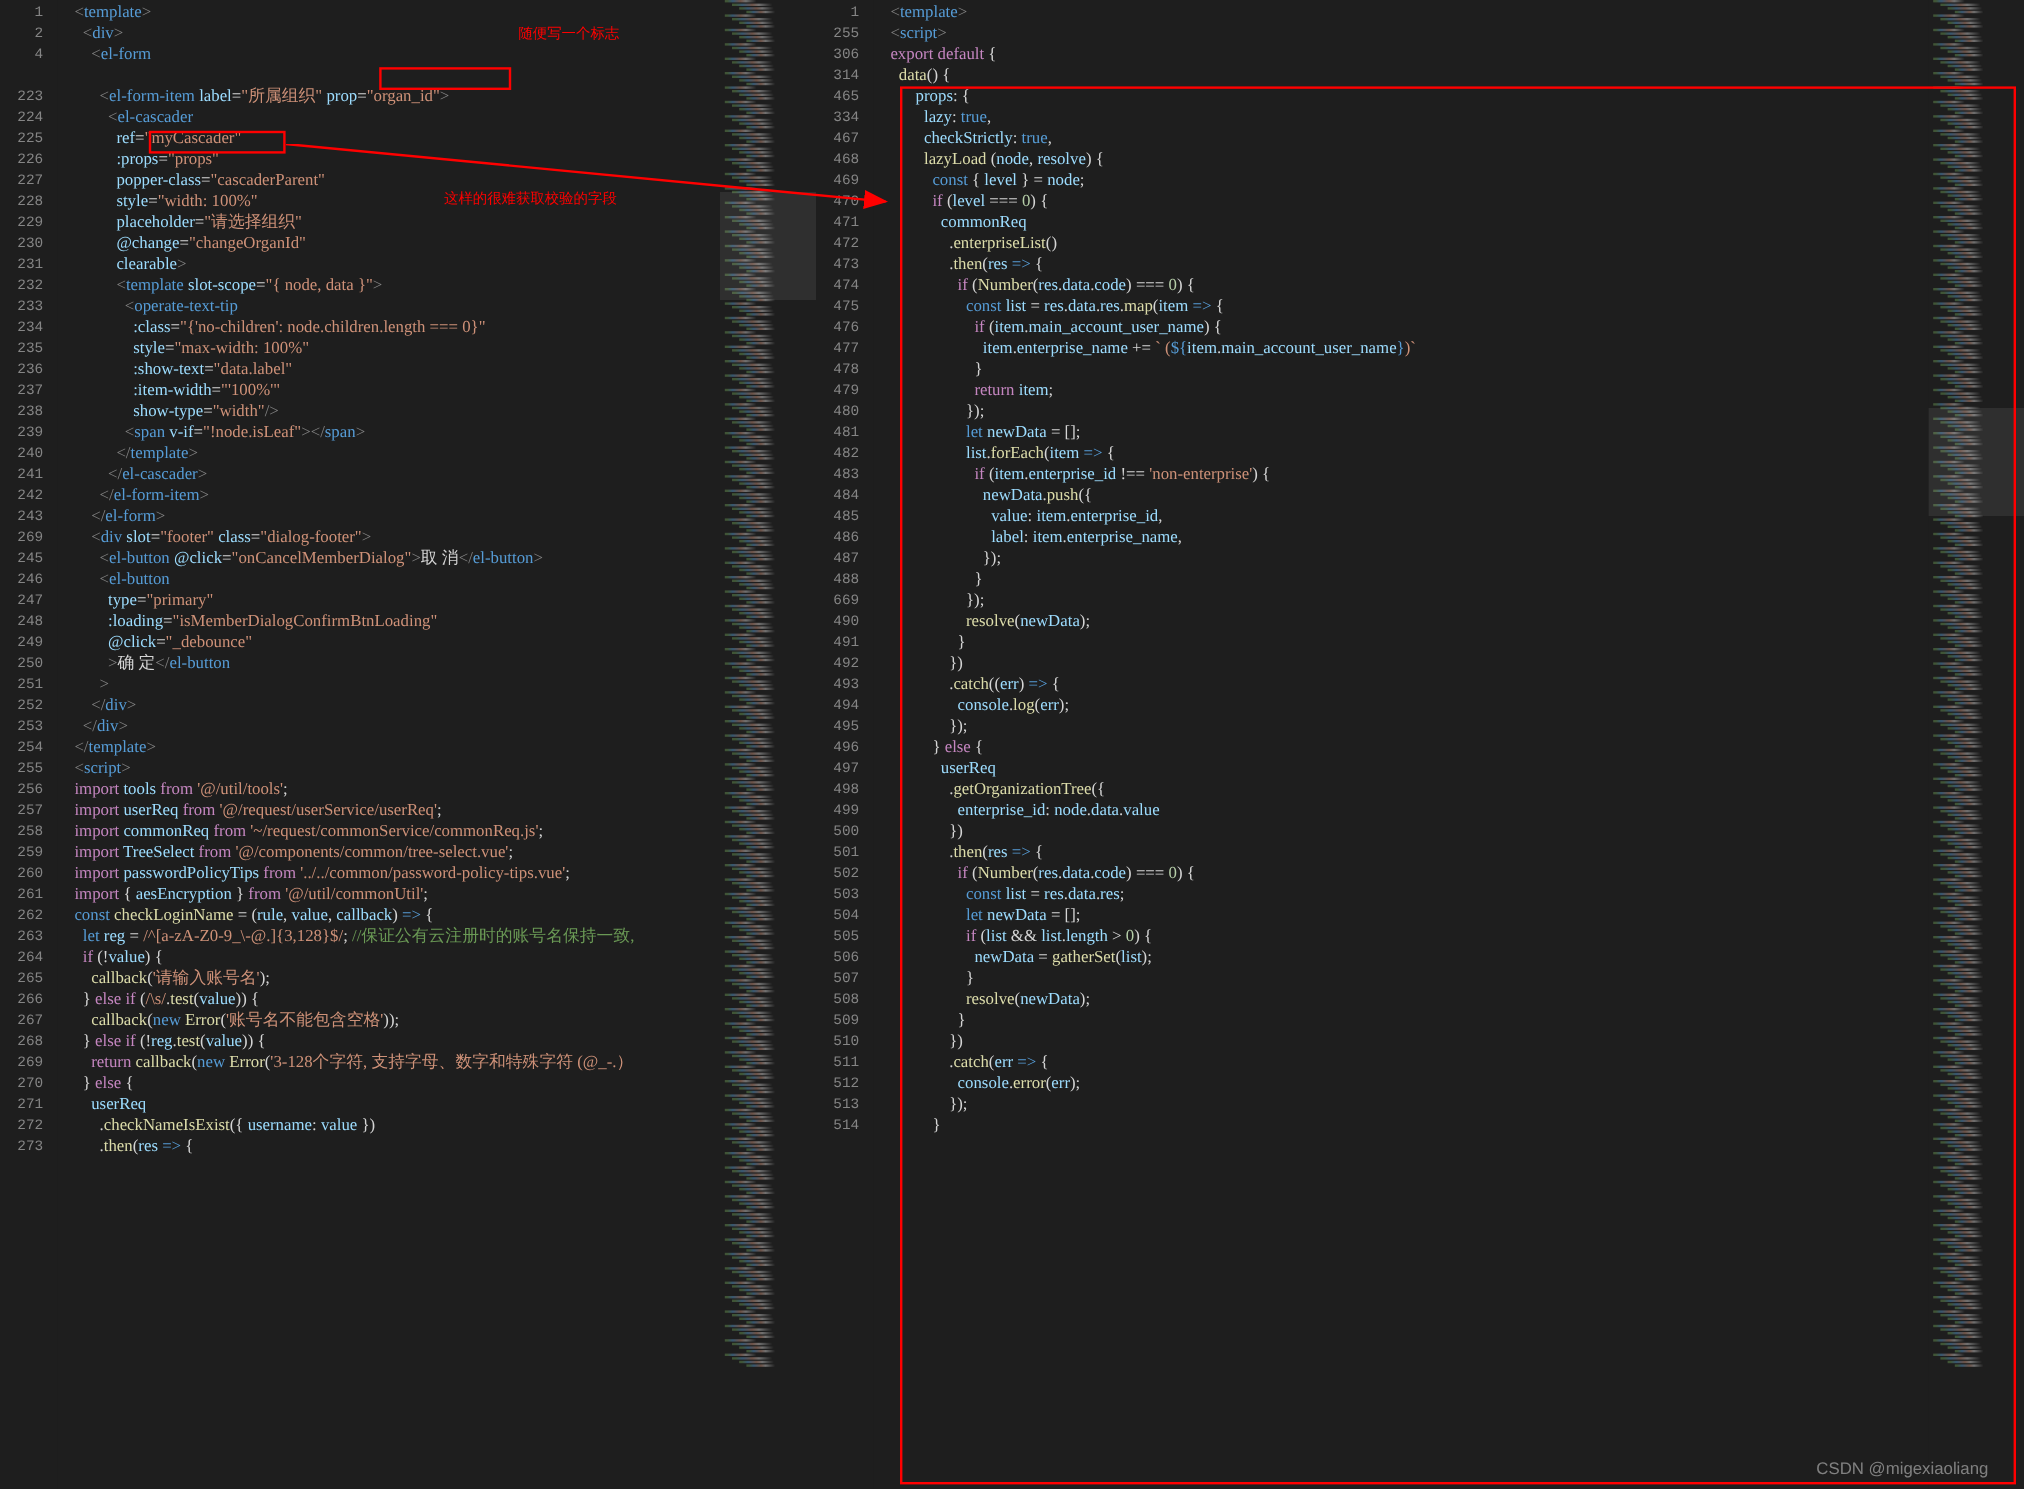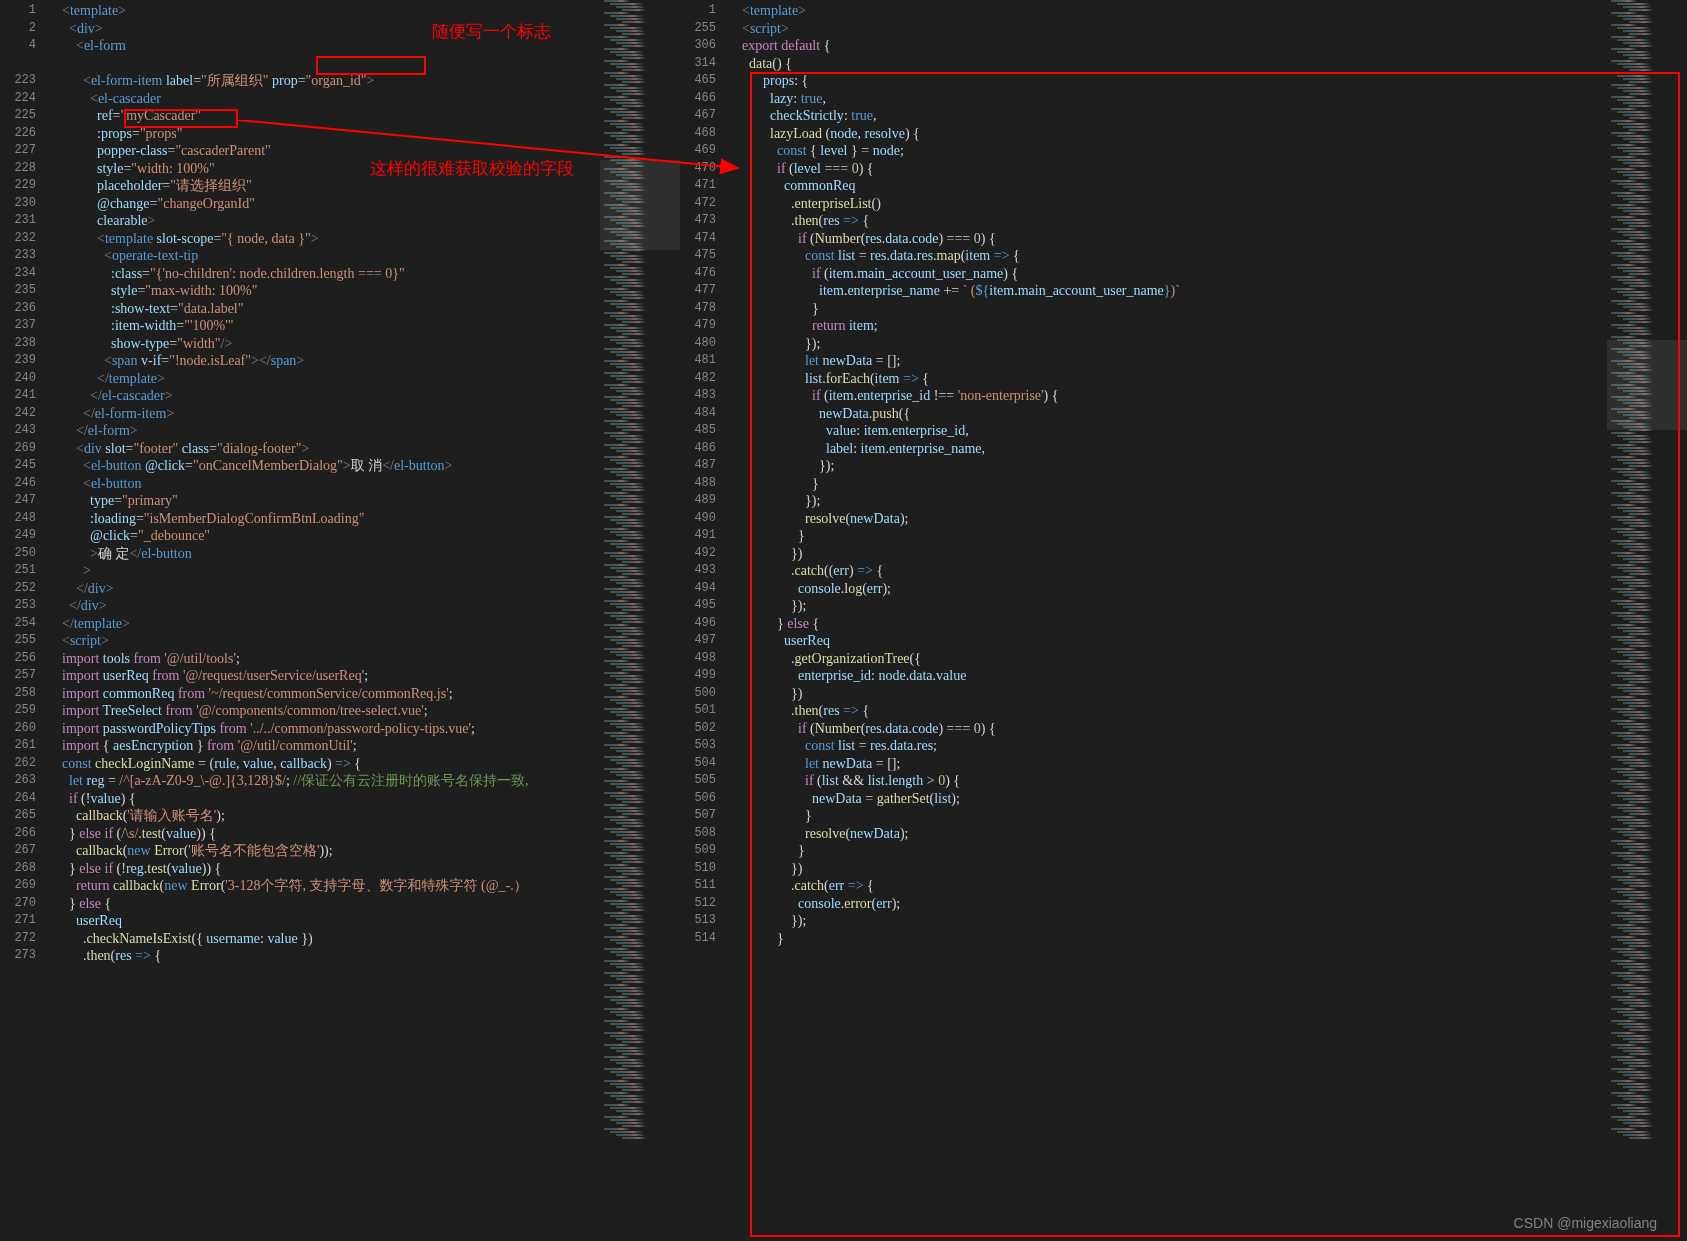--- a/index.html
+++ b/index.html
@@ -32,21 +32,21 @@
 .t-kw2 { color:#c586c0; }
 .t-fn { color:#dcdcaa; }
 .t-num { color:#b5cea8; }
 .t-var { color:#9cdcfe; }
 .t-comm { color:#6a9955; }
 .t-op { color:#d4d4d4; }
 .t-txt { color:#d4d4d4; }
 
 
 .anno-box { position:absolute; border:2px solid #ff0000; pointer-events:none; }
-.anno-text { position:absolute; color:#ff0000; font-size:17px; font-family:Microsoft YaHei,sans-serif; font-weight:500; pointer-events:none; }
+.anno-text { position:absolute; color:#ff0000; font-size:12px; font-family:Microsoft YaHei,sans-serif; font-weight:500; pointer-events:none; }
 .anno-arrow { position:absolute; pointer-events:none; }
 .big-red-box { position:absolute; border:2px solid #ff0000; pointer-events:none; }
 
 .watermark { position:absolute; right:30px; bottom:10px; color:rgba(210,210,210,0.55); font-size:14px; font-family:Microsoft YaHei,sans-serif; }
 </style>
 </head>
 <body>
 
 <div class="editor-container">
 
@@ -496,21 +496,21 @@
     </div>
   </div>
 
   <div class="pane pane-right">
     <div class="gutter" id="gutter-right">
         <div>1</div>
         <div>255</div>
         <div>306</div>
         <div>314</div>
         <div>465</div>
-        <div>466</div>
+        <div>334</div>
         <div>467</div>
         <div>468</div>
         <div>469</div>
         <div>470</div>
         <div>471</div>
         <div>472</div>
         <div>473</div>
         <div>474</div>
         <div>475</div>
         <div>476</div>
@@ -519,21 +519,21 @@
         <div>479</div>
         <div>480</div>
         <div>481</div>
         <div>482</div>
         <div>483</div>
         <div>484</div>
         <div>485</div>
         <div>486</div>
         <div>487</div>
         <div>488</div>
-        <div>489</div>
+        <div>669</div>
         <div>490</div>
         <div>491</div>
         <div>492</div>
         <div>493</div>
         <div>494</div>
         <div>495</div>
         <div>496</div>
         <div>497</div>
         <div>498</div>
         <div>499</div>

